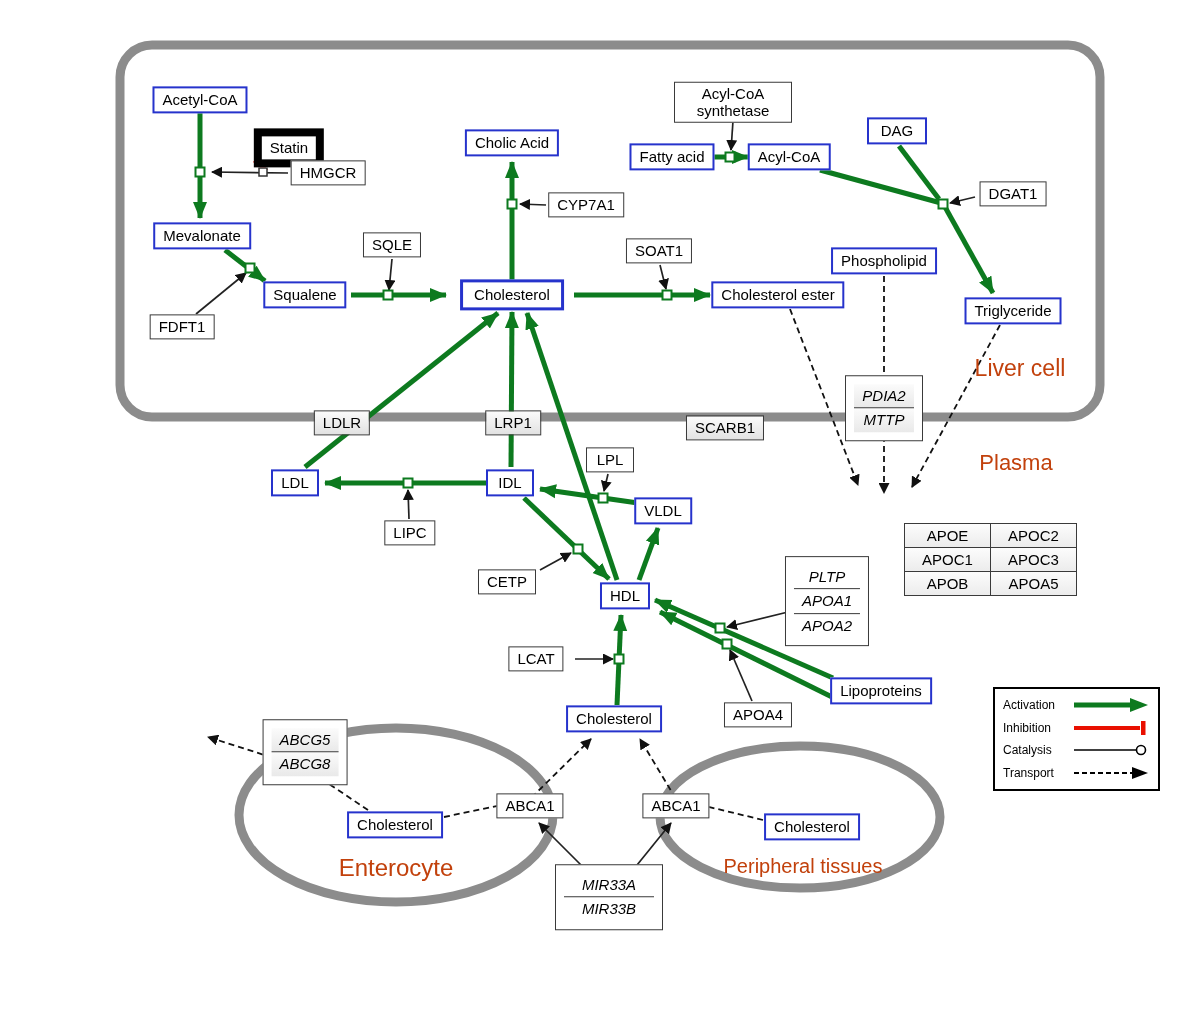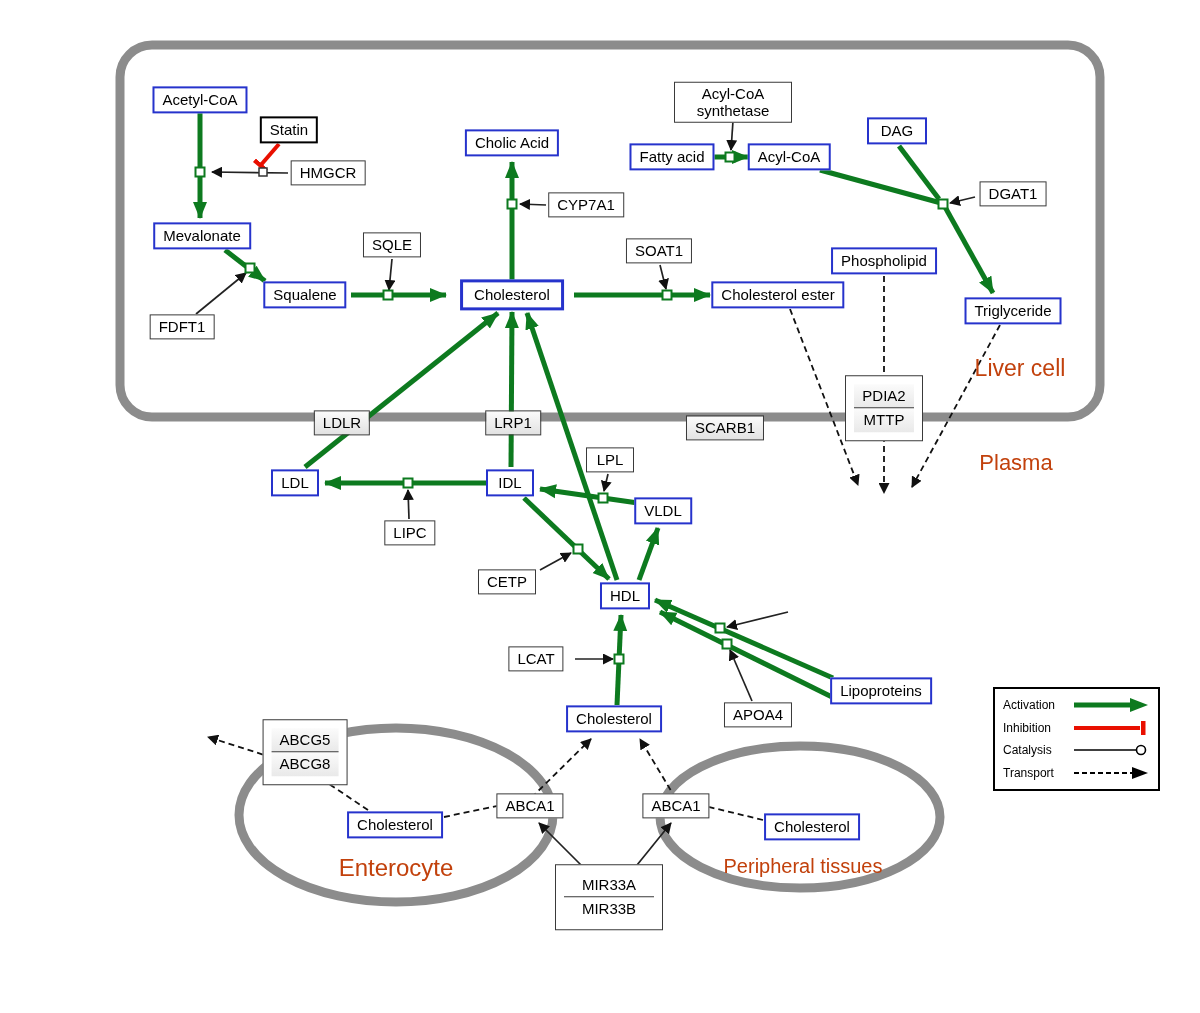--- a/index.html
+++ b/index.html
@@ -6,23 +6,23 @@
   html,body{margin:0;padding:0;background:#fff;}
   #canvas{position:relative;width:1200px;height:1013px;background:#fff;overflow:hidden;
           font-family:"Liberation Sans",sans-serif;color:#000;}
   #edge-layer{position:absolute;left:0;top:0;z-index:1;}
   .n{position:absolute;transform:translate(-50%,-50%);background:#fff;font-size:15px;
      line-height:1.15;padding:3px 8px;text-align:center;white-space:nowrap;z-index:2;}
   .met{border:2px solid #2633cc;}
   .met.thick{border-width:3px;padding:4px 11px;}
   .enz{border:1.6px solid #3a3a3a;}
   .gray{background:linear-gradient(#fbfbfb,#e2e2e2);}
-  .redbox{border:2px solid #000000;}
+  .redbox{border:8px solid #000000;margin-top:18px;}
   .wrap{white-space:normal;width:100px;padding:2px 8px;}
-  .stack{padding:8px;}
+  .stack{padding:8px;font-style:italic;}
   .stack .row{padding:3px 8px;border-top:1.6px solid #3a3a3a;background:linear-gradient(#fbfbfb,#e9e9e9);}
   .stack .row:first-child{border-top:none;}
   .stack.white .row{background:#fff;}
   .grid{position:absolute;z-index:2;display:grid;grid-template-columns:86px 86px;font-size:15px;
         border-left:1.6px solid #3a3a3a;border-top:1.6px solid #3a3a3a;}
   .grid .cell{border-right:1.6px solid #3a3a3a;border-bottom:1.6px solid #3a3a3a;
         padding:3px 0;text-align:center;background:linear-gradient(#fcfcfc,#ececec);}
   .clabel{position:absolute;transform:translate(-50%,-50%);color:#c2410c;font-weight:normal;z-index:2;}
   .legend{position:absolute;left:993px;top:687px;width:167px;height:104px;border:2.5px solid #000;
         background:#fff;z-index:2;display:flex;flex-direction:column;justify-content:space-around;
@@ -160,29 +160,42 @@
   <div class="n enz" style="left:507px;top:582px">CETP</div>
   <div class="n enz" style="left:536px;top:659px">LCAT</div>
   <div class="n enz" style="left:758px;top:715px">APOA4</div>
   <div class="n enz" style="left:530px;top:806px">ABCA1</div>
   <div class="n enz" style="left:676px;top:806px">ABCA1</div>
 
   <div class="n enz stack" style="left:884px;top:408px;min-width:60px">
     <div class="row">PDIA2</div>
     <div class="row">MTTP</div>
   </div>
+  <div class="n enz stack white" style="left:827px;top:601px;min-width:62px">
+    <div class="row">PLTP</div>
+    <div class="row">APOA1</div>
+    <div class="row">APOA2</div>
+  </div>
   <div class="n enz stack" style="left:305px;top:752px;min-width:62px">
     <div class="row">ABCG5</div>
     <div class="row">ABCG8</div>
   </div>
   <div class="n enz stack white" style="left:609px;top:897px;min-width:90px">
     <div class="row">MIR33A</div>
     <div class="row">MIR33B</div>
   </div>
 
+  <div class="grid" style="left:904px;top:523px">
+    <div class="cell">APOE</div>
+    <div class="cell">APOC2</div>
+    <div class="cell">APOC1</div>
+    <div class="cell">APOC3</div>
+    <div class="cell">APOB</div>
+    <div class="cell">APOA5</div>
+  </div>
 
   <div class="clabel" style="left:1020px;top:368px;font-size:23px">Liver cell</div>
   <div class="clabel" style="left:1016px;top:463px;font-size:22px">Plasma</div>
   <div class="clabel" style="left:396px;top:868px;font-size:24px">Enterocyte</div>
   <div class="clabel" style="left:803px;top:866px;font-size:20px">Peripheral tissues</div>
 
   <div class="legend">
     <div class="lrow">
       <span>Activation</span>
       <svg width="78" height="16">

